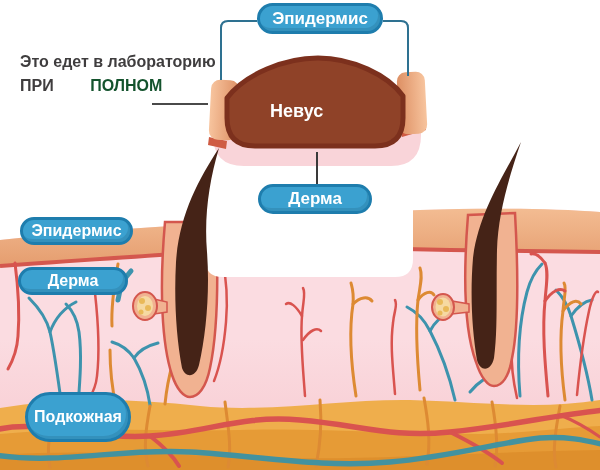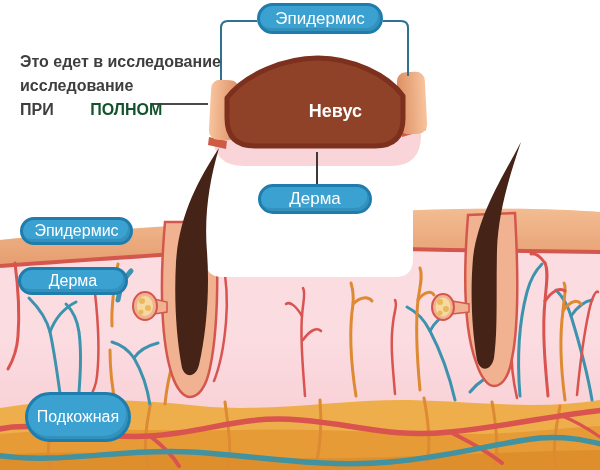--- a/index.html
+++ b/index.html
@@ -1,32 +1,32 @@
 <!DOCTYPE html>
 <html><head>
 <meta charset="utf-8">
 <style>
   html,body{margin:0;padding:0;background:#ffffff;}
   .stage{position:relative;width:600px;height:470px;overflow:hidden;background:#fff;
          font-family:"Liberation Sans","DejaVu Sans",sans-serif;}
   .stage svg{position:absolute;left:0;top:0;}
   .badge{position:absolute;box-sizing:border-box;background:#3ba1d0;border:3px solid #1e7dad;
-         border-radius:22px;color:#fff;font-weight:400;display:flex;align-items:center;
+         border-radius:22px;color:#fff;font-weight:700;display:flex;align-items:center;
          justify-content:center;text-align:center;
          box-shadow:inset -2px -3px 0 rgba(20,70,100,0.18);}
   #b-epi-top{left:257px;top:3px;width:126px;height:31px;font-size:17px;}
   #b-derma-top{left:258px;top:184px;width:114px;height:30px;font-size:17px;}
   #b-epi-left{left:20px;top:217px;width:113px;height:28px;font-size:16px;}
   #b-derma-left{left:18px;top:267px;width:110px;height:28px;font-size:16px;}
   #b-subcut{left:25px;top:392px;width:106px;height:50px;font-size:16px;line-height:20px;
             flex-direction:column;border-radius:25px;}
   .annotation{position:absolute;left:20px;top:50px;width:215px;font-size:16px;font-weight:700;
               color:#3f3d3e;line-height:24px;}
   .annotation .em{color:#14532d;margin-left:32px;}
-  .nevus-label{position:absolute;left:270px;top:101px;width:92px;text-align:right;
+  .nevus-label{position:absolute;left:270px;top:101px;width:92px;text-align:left;
                color:#fff;font-weight:700;font-size:18px;}
 </style>
 </head>
 <body>
 
 <div class="stage">
 
 <svg width="600" height="470" viewBox="0 0 600 470">
   <defs>
     <linearGradient id="gDerm" x1="0" y1="0.5" x2="0" y2="1">
@@ -155,22 +155,21 @@
 
   <g fill="none">
     <path d="M257,21 L228,21 Q221,21 221,28 L221,80" stroke="#2e7191" stroke-width="2"></path>
     <path d="M383,21 L401,21 Q408,21 408,28 L408,76" stroke="#2e7191" stroke-width="2"></path>
     <path d="M152,104 L208,104" stroke="#4a4a4a" stroke-width="2"></path>
     <path d="M317,152 L317,184" stroke="#3a3a3a" stroke-width="2"></path>
   </g>
 </svg>
 
   <div class="annotation">
-    <div>Это едет в исследование</div>
-    <div>исследование</div>
+    <div>Это едет в лабораторию</div>
     <div><span>ПРИ </span><span class="em">ПОЛНОМ</span></div>
   </div>
 
   <div class="badge" id="b-epi-top">Эпидермис</div>
   <div class="nevus-label">Невус</div>
   <div class="badge" id="b-derma-top">Дерма</div>
 
   <div class="badge" id="b-epi-left">Эпидермис</div>
   <div class="badge" id="b-derma-left">Дерма</div>
   <div class="badge" id="b-subcut">

